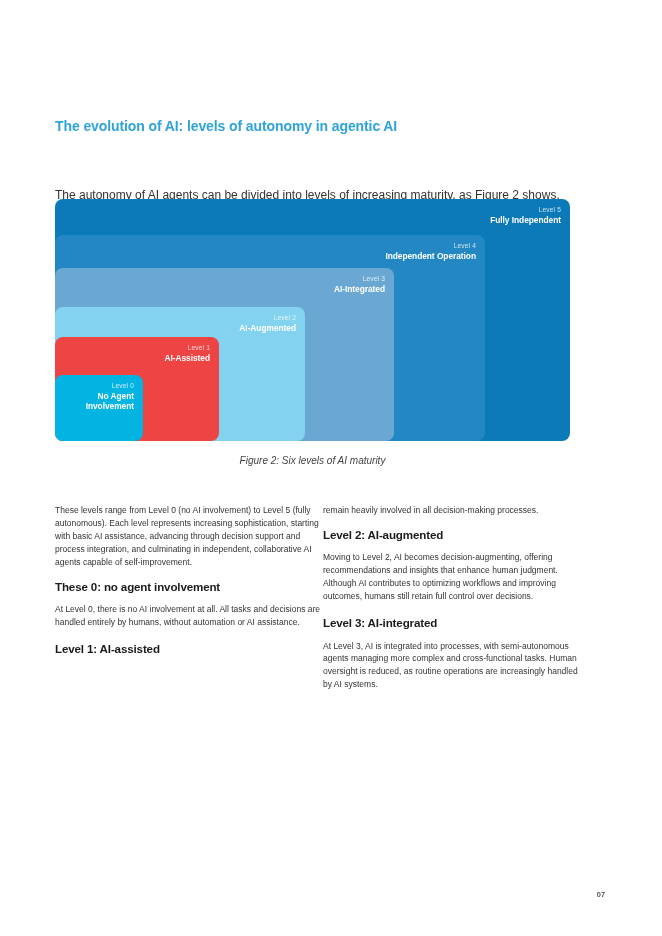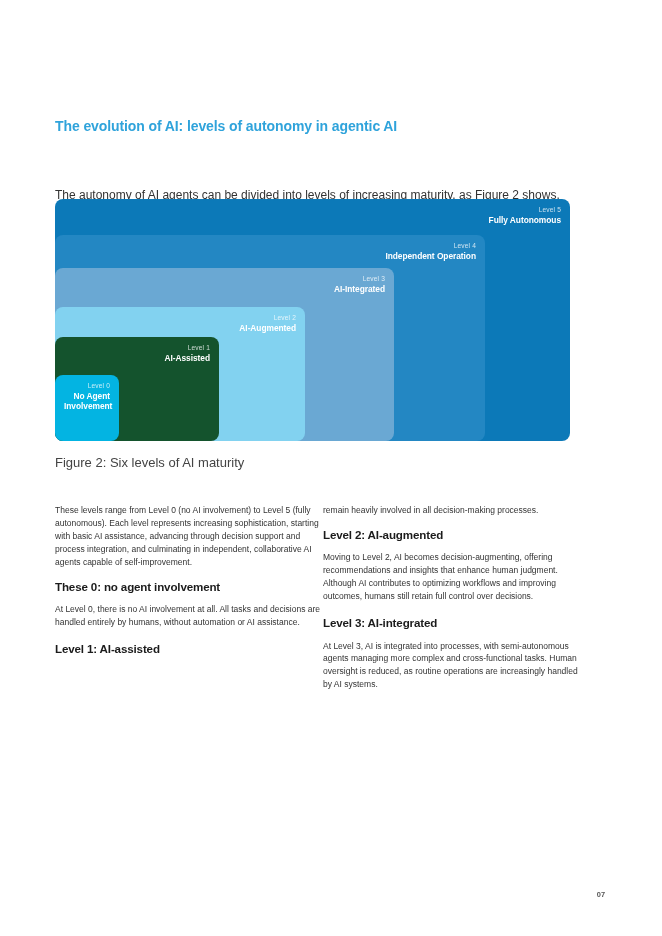--- a/index.html
+++ b/index.html
@@ -45,25 +45,25 @@
     font-size:8.4px;font-weight:bold;
     line-height:1.28;letter-spacing:-0.05px;
     margin-top:0.5px;
   }
 
   .lvl5{width:515px;height:242px;background:#0C79B8;z-index:1;}
   .lvl4{width:430px;height:206px;background:#2387C3;z-index:2;}
   .lvl3{width:339px;height:173px;background:#6AA8D3;z-index:3;}
   .lvl2{width:250px;height:134px;background:#82D2F0;z-index:4;}
   .lvl1{width:164px;height:104px;background:#4CC9EE;z-index:5;}
-  .lvl0{width: 64px;height: 66px;background:#03B4E2;z-index:6;padding-left:9px;}
+  .lvl0{width: 88px;height: 66px;background:#03B4E2;z-index:6;padding-left:9px;}
 
   .caption{
     position:absolute;left:55px;top:455px;width:515px;
-    font-size:13px;color:#444;
+    text-align:center;font-style:italic;font-size:10px;color:#444;
   }
 
   
   .col{position:absolute;top:504px;width:266px;}
   .col-left{left:55px;}
   .col-right{left:323px;}
   .col p{
     margin:0 0 11px 0;font-size:8.5px;line-height:1.52;color:#333333;
   }
   .col h3{
@@ -81,35 +81,35 @@
 <body>
 
 <div class="page">
 
   <div class="heading">The evolution of AI: levels of autonomy in agentic AI</div>
   <div class="intro">The autonomy of AI agents can be divided into levels of increasing maturity, as Figure 2 shows.</div>
 
   <div class="figure">
     <div class="lvl lvl5" style="background: rgb(12, 121, 184);">
       <div class="lnum">Level 5</div>
-      <div class="ltitle">Fully Autonomous</div>
+      <div class="ltitle">Fully Independent</div>
     </div>
     <div class="lvl lvl4" style="background: rgb(35, 135, 195);">
       <div class="lnum">Level 4</div>
       <div class="ltitle">Independent Operation</div>
     </div>
     <div class="lvl lvl3" style="background: rgb(106, 168, 211);">
       <div class="lnum">Level 3</div>
       <div class="ltitle">AI-Integrated</div>
     </div>
     <div class="lvl lvl2" style="background: rgb(130, 210, 240);">
       <div class="lnum">Level 2</div>
       <div class="ltitle">AI-Augmented</div>
     </div>
-    <div class="lvl lvl1" style="background: #14532d;">
+    <div class="lvl lvl1" style="background: #ef4444;">
       <div class="lnum">Level 1</div>
       <div class="ltitle">AI-Assisted</div>
     </div>
     <div class="lvl lvl0" style="background: rgb(3, 180, 226);">
       <div class="lnum">Level 0</div>
       <div class="ltitle">No Agent Involvement</div>
     </div>
   </div>
 
   <div class="caption">Figure 2: Six levels of AI maturity</div>

